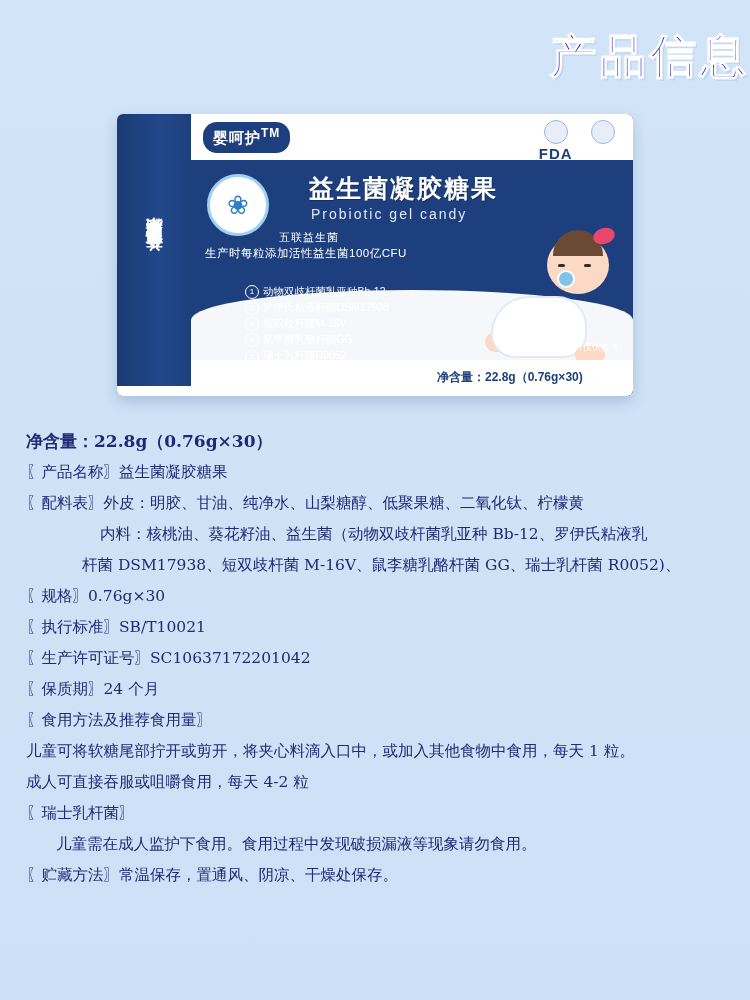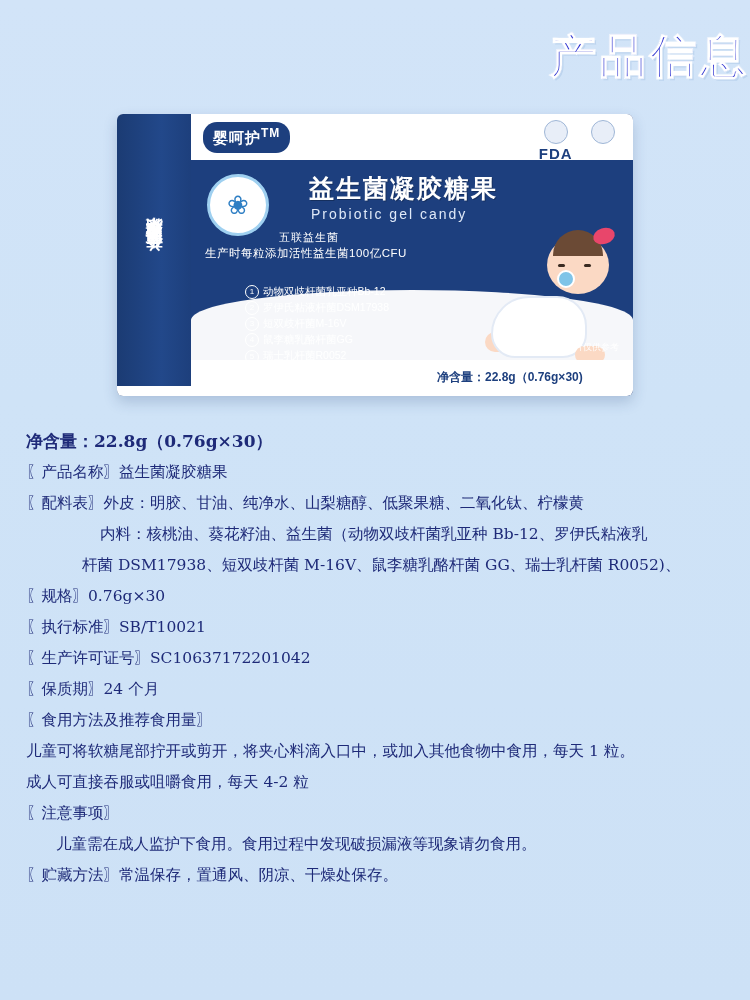--- a/index.html
+++ b/index.html
@@ -439,18 +439,18 @@
     <div class="row">〖配料表〗外皮：明胶、甘油、纯净水、山梨糖醇、低聚果糖、二氧化钛、柠檬黄</div>
     <div class="row indent-1">内料：核桃油、葵花籽油、益生菌（动物双歧杆菌乳亚种 Bb-12、罗伊氏粘液乳</div>
     <div class="row indent-2">杆菌 DSM17938、短双歧杆菌 M-16V、鼠李糖乳酪杆菌 GG、瑞士乳杆菌 R0052)、</div>
     <div class="row">〖规格〗0.76g×30</div>
     <div class="row">〖执行标准〗SB/T10021</div>
     <div class="row">〖生产许可证号〗SC10637172201042</div>
     <div class="row">〖保质期〗24 个月</div>
     <div class="row">〖食用方法及推荐食用量〗</div>
     <div class="row">儿童可将软糖尾部拧开或剪开，将夹心料滴入口中，或加入其他食物中食用，每天 1 粒。</div>
     <div class="row">成人可直接吞服或咀嚼食用，每天 4-2 粒</div>
-    <div class="row">〖注意事项〗</div>
+    <div class="row">〖瑞士乳杆菌〗</div>
     <div class="row indent-3">儿童需在成人监护下食用。食用过程中发现破损漏液等现象请勿食用。</div>
     <div class="row">〖贮藏方法〗常温保存，置通风、阴凉、干燥处保存。</div>
   </div>
 
 </div>
 
 </body></html>

